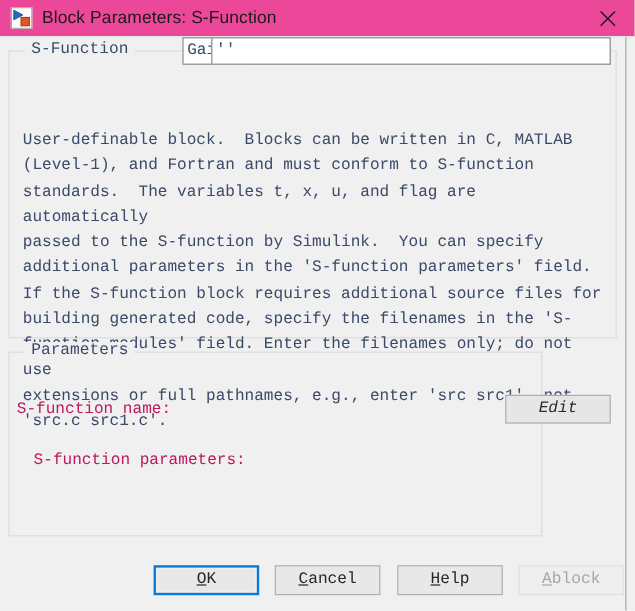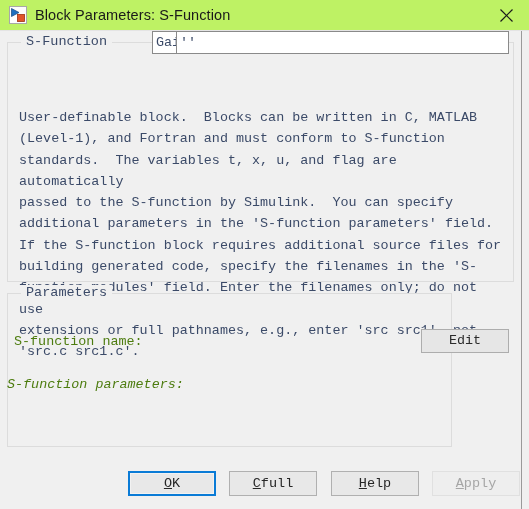--- a/index.html
+++ b/index.html
@@ -22,21 +22,21 @@
     box-sizing: border-box;
     overflow: hidden;
   }
 
   
   .titlebar {
     position: absolute;
     left: 0; top: 0;
     width: 529px;
     height: 31px;
-    background: #bef264;
+    background: #ec4899;
     border-bottom: 1px solid #e4e4e4;
     display: flex;
     align-items: center;
     box-sizing: border-box;
   }
   .title-icon {
     width: 18px;
     height: 18px;
     margin-left: 9px;
     margin-right: 8px;
@@ -141,61 +141,62 @@
   .field-row {
     position: absolute;
     left: 0;
     height: 24px;
     display: flex;
     align-items: center;
   }
   .field-label {
     font-family: "Liberation Mono", monospace;
     font-size: 13.4px;
-    color: #4d7c0f;
+    color: #be185d;
     white-space: nowrap;
   }
   .text-input {
     font-family: "Liberation Mono", monospace;
     font-size: 13.4px;
     color: #3b4a68;
     background: #ffffff;
     border: 1px solid #8a8a8a;
     box-sizing: border-box;
     height: 23px;
     padding: 0 2px 0 3px;
     outline: none;
   }
   .text-input::placeholder { color: #9aa0ad; }
 
   #row-name   { top: 298px; }
   #row-params { top: 341px; }
   #row-mods   { top: 381px; }
 
   #row-name   .field-label { margin-left: 14px; }
-  #row-params .field-label { margin-left: 7px; font-style: italic; }
+  #row-params .field-label { margin-left: 28px; }
   #row-mods   .field-label { margin-left: 14px; }
 
   #input-sfunction-name      { position: absolute; left: 152px; width: 257px; }
   #input-sfunction-params    { position: absolute; left: 202px; width: 307px; }
   #input-sfunction-modules   { position: absolute; left: 176px; width: 333px; }
 
   .btn {
     font-family: "Liberation Mono", monospace;
     font-size: 13.4px;
     color: #2b2b2b;
     background: #e6e6e6;
     border: 1px solid #adadad;
     box-sizing: border-box;
     text-align: center;
     line-height: 1;
     display: flex;
     align-items: center;
     justify-content: center;
     user-select: none;
+    font-style: italic;
   }
   #btn-edit {
     position: absolute;
     left: 421px;
     top: 298px;
     width: 88px;
     height: 24px;
   }
 
   
@@ -299,28 +300,28 @@
 
     <div class="btnbar">
       <div class="dlgbtn" id="btn-ok">
         <span></span>
           <span class="mn">O</span>
           <span>K</span>
       </div>
       <div class="dlgbtn" id="btn-cancel">
         <span></span>
           <span class="mn">C</span>
-          <span>full</span>
+          <span>ancel</span>
       </div>
       <div class="dlgbtn" id="btn-help">
         <span></span>
           <span class="mn">H</span>
           <span>elp</span>
       </div>
       <div class="dlgbtn" id="btn-apply">
         <span></span>
           <span class="mn">A</span>
-          <span>pply</span>
+          <span>block</span>
       </div>
     </div>
 
   </div>
 </div>
 
 </body></html>

